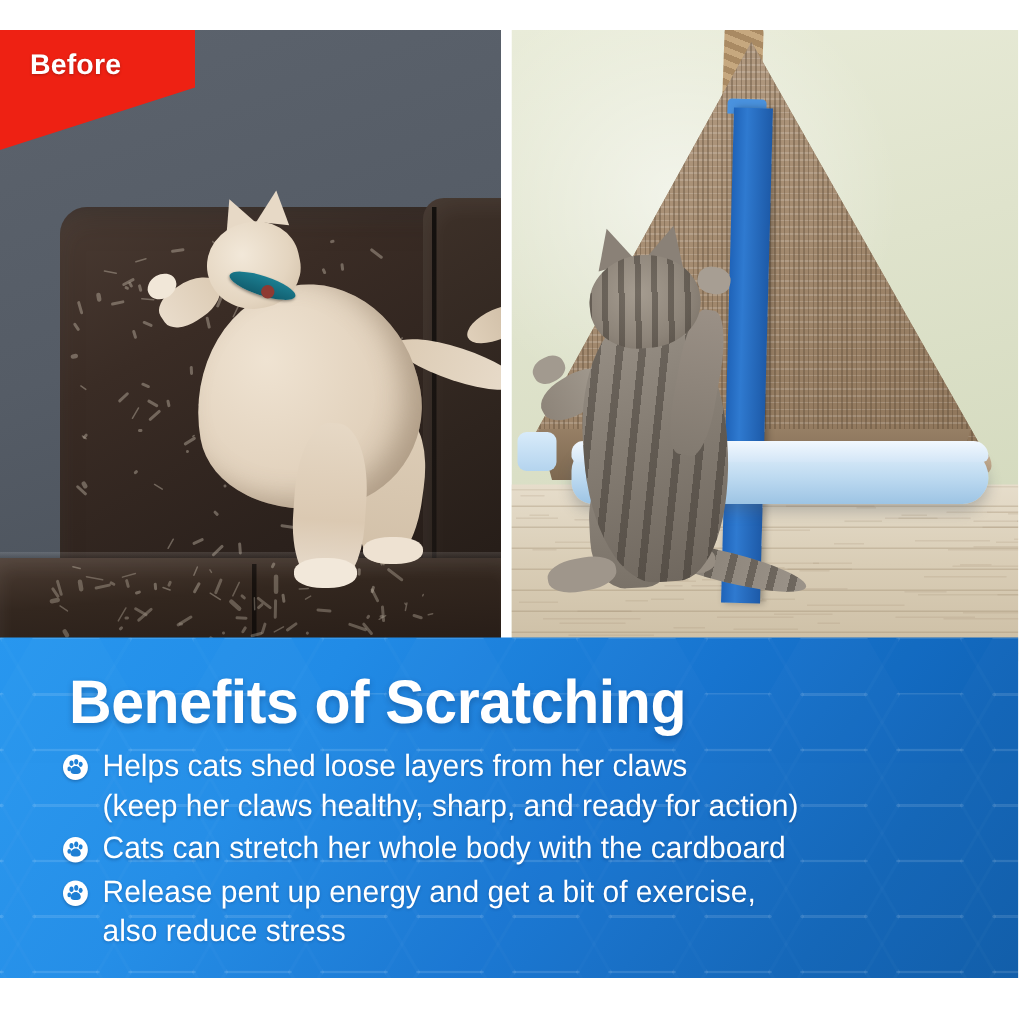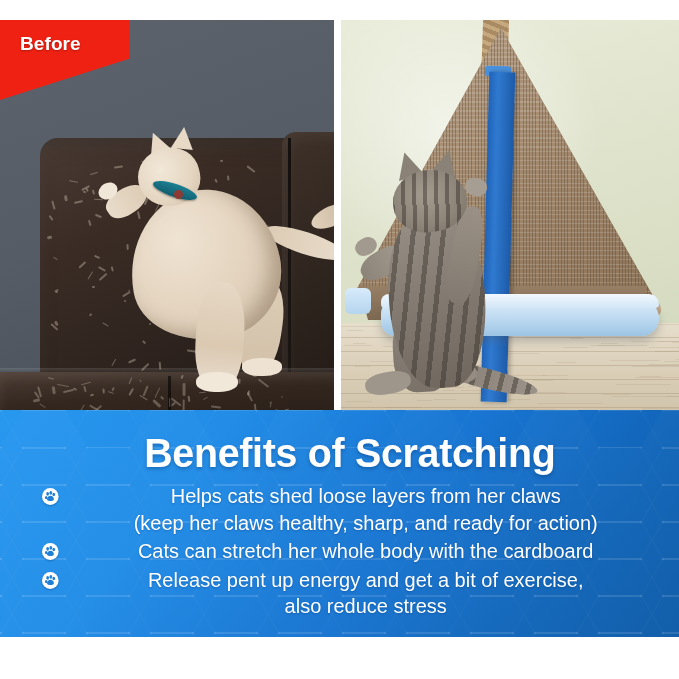--- a/index.html
+++ b/index.html
@@ -258,25 +258,24 @@
   .badge.after-badge{background:#5ce028;}
   .badge-label{
     color:#fff;font-size:19px;font-weight:bold;
     padding:13px 0 0 20px;letter-spacing:.1px;
     text-shadow:0 1px 2px rgba(0,0,0,.28);
     white-space:nowrap;
   }
 
   
   .banner{
-    position:absolute;left:0;top:410px;width:679px;height:227px;
+    position:absolute;left:0;top:425px;width:679px;height:227px;
     background:
       linear-gradient(128deg,#2596ef 0%,#1e8ae6 28%,#1472cf 58%,#0d62b6 82%,#0a59a6 100%);
     overflow:hidden;
-    text-align:center;
   }
   .hex-layer{
     position:absolute;inset:0;
     opacity:.5;
   }
   .hexagon{
     position:absolute;
     border:1px solid rgba(255,255,255,.22);
     background:rgba(255,255,255,.035);
     clip-path:polygon(25% 0%,75% 0%,100% 50%,75% 100%,25% 100%,0% 50%);

